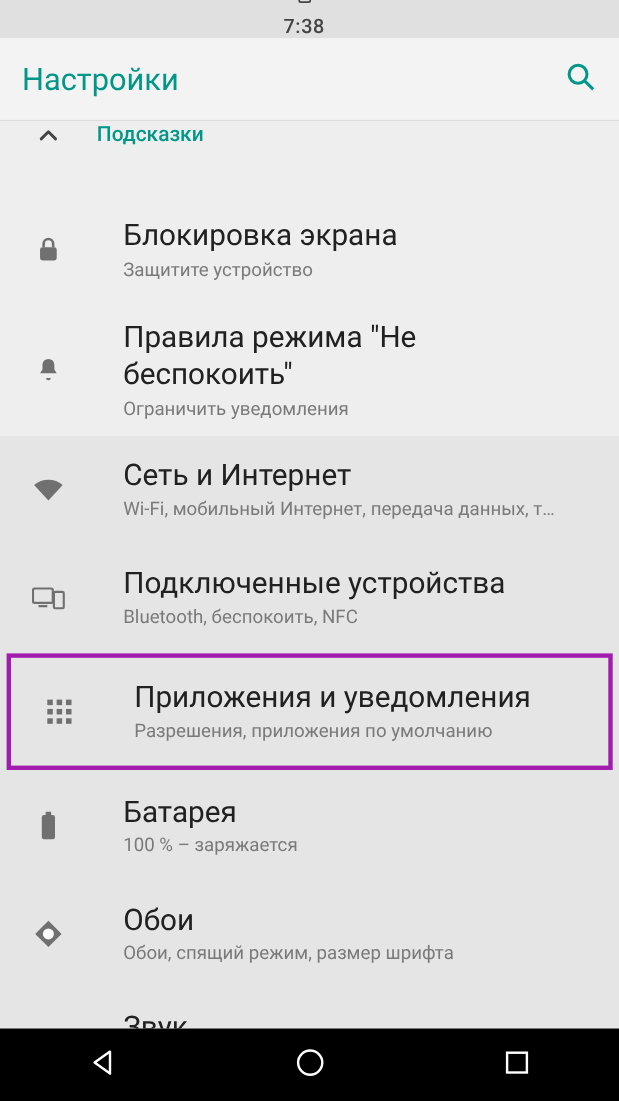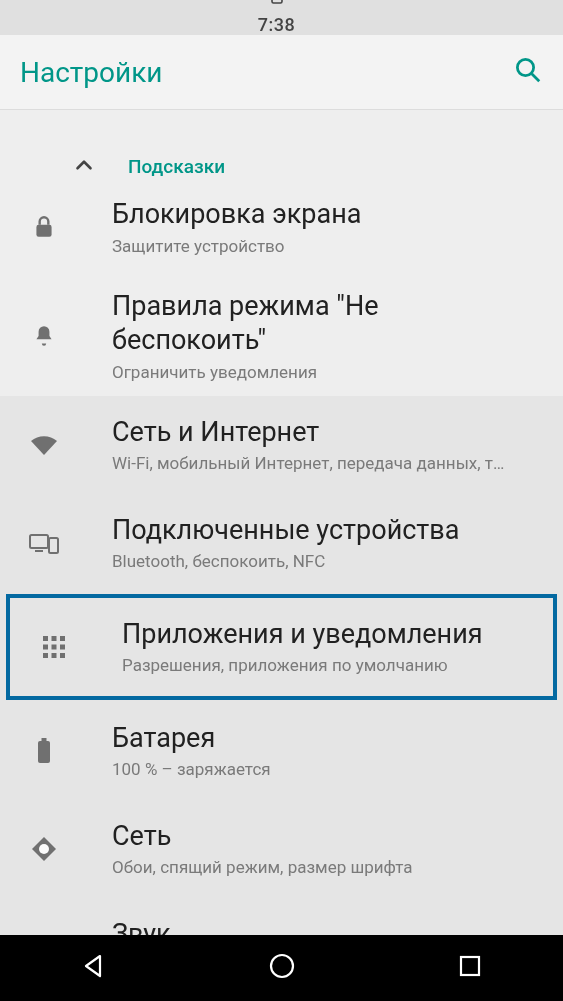--- a/index.html
+++ b/index.html
@@ -54,31 +54,30 @@
     justify-content: center;
     color: #707070;
     flex-shrink: 0;
   }
   .row .text-col { flex: 1; min-width: 0; padding-right: 6px; }
   .row .title-line { font-size: 27px; color: #212121; font-weight: 400; line-height: 1.25; }
   .row .sub-line { font-size: 17px; color: #7a7a7a; margin-top: 4px; white-space: nowrap; overflow: hidden; text-overflow: ellipsis; }
 
   .hints-header {
     display: flex;
-    align-items: flex-end;
+    align-items: flex-start;
     height: 68px;
-    padding-left: 40px;
   }
   .hints-header .chev {
     width: 88px; display:flex; align-items:center; justify-content:center; color:#555;
   }
   .hints-header .label { color:#009688; font-size:19px; font-weight:500; }
 
   .highlight-box {
-    border: 4px solid #0369a1;
+    border: 4px solid #a21caf;
     margin: 2px 6px 2px 6px;
   }
 
   
   .nav-bar {
     position: absolute;
     left: 0; right: 0; bottom: 0;
     height: 66px;
     background: #000;
     display: flex;
@@ -236,21 +235,21 @@
     </div>
 
     <div class="row">
       <div class="icon-col">
         <svg width="28" height="28" viewBox="0 0 28 28">
             <polygon points="14,2 20,8 26,14 20,20 14,26 8,20 2,14 8,8" fill="#707070"></polygon>
             <circle cx="14" cy="14" r="5" fill="#fafafa"></circle>
           </svg>
       </div>
       <div class="text-col">
-        <div class="title-line">Сеть</div>
+        <div class="title-line">Обои</div>
         <div class="sub-line">Обои, спящий режим, размер шрифта</div>
       </div>
     </div>
 
     <div class="row cut">
       <div class="icon-col">
         <svg width="28" height="24" viewBox="0 0 28 24">
             <path d="M2 8 H7 L14 2 V22 L7 16 H2 Z" fill="#707070"></path>
             <path d="M18 6 a8 8 0 0 1 0 12 M21 3 a12 12 0 0 1 0 18" stroke="#707070" stroke-width="2" fill="none"></path>
           </svg>

